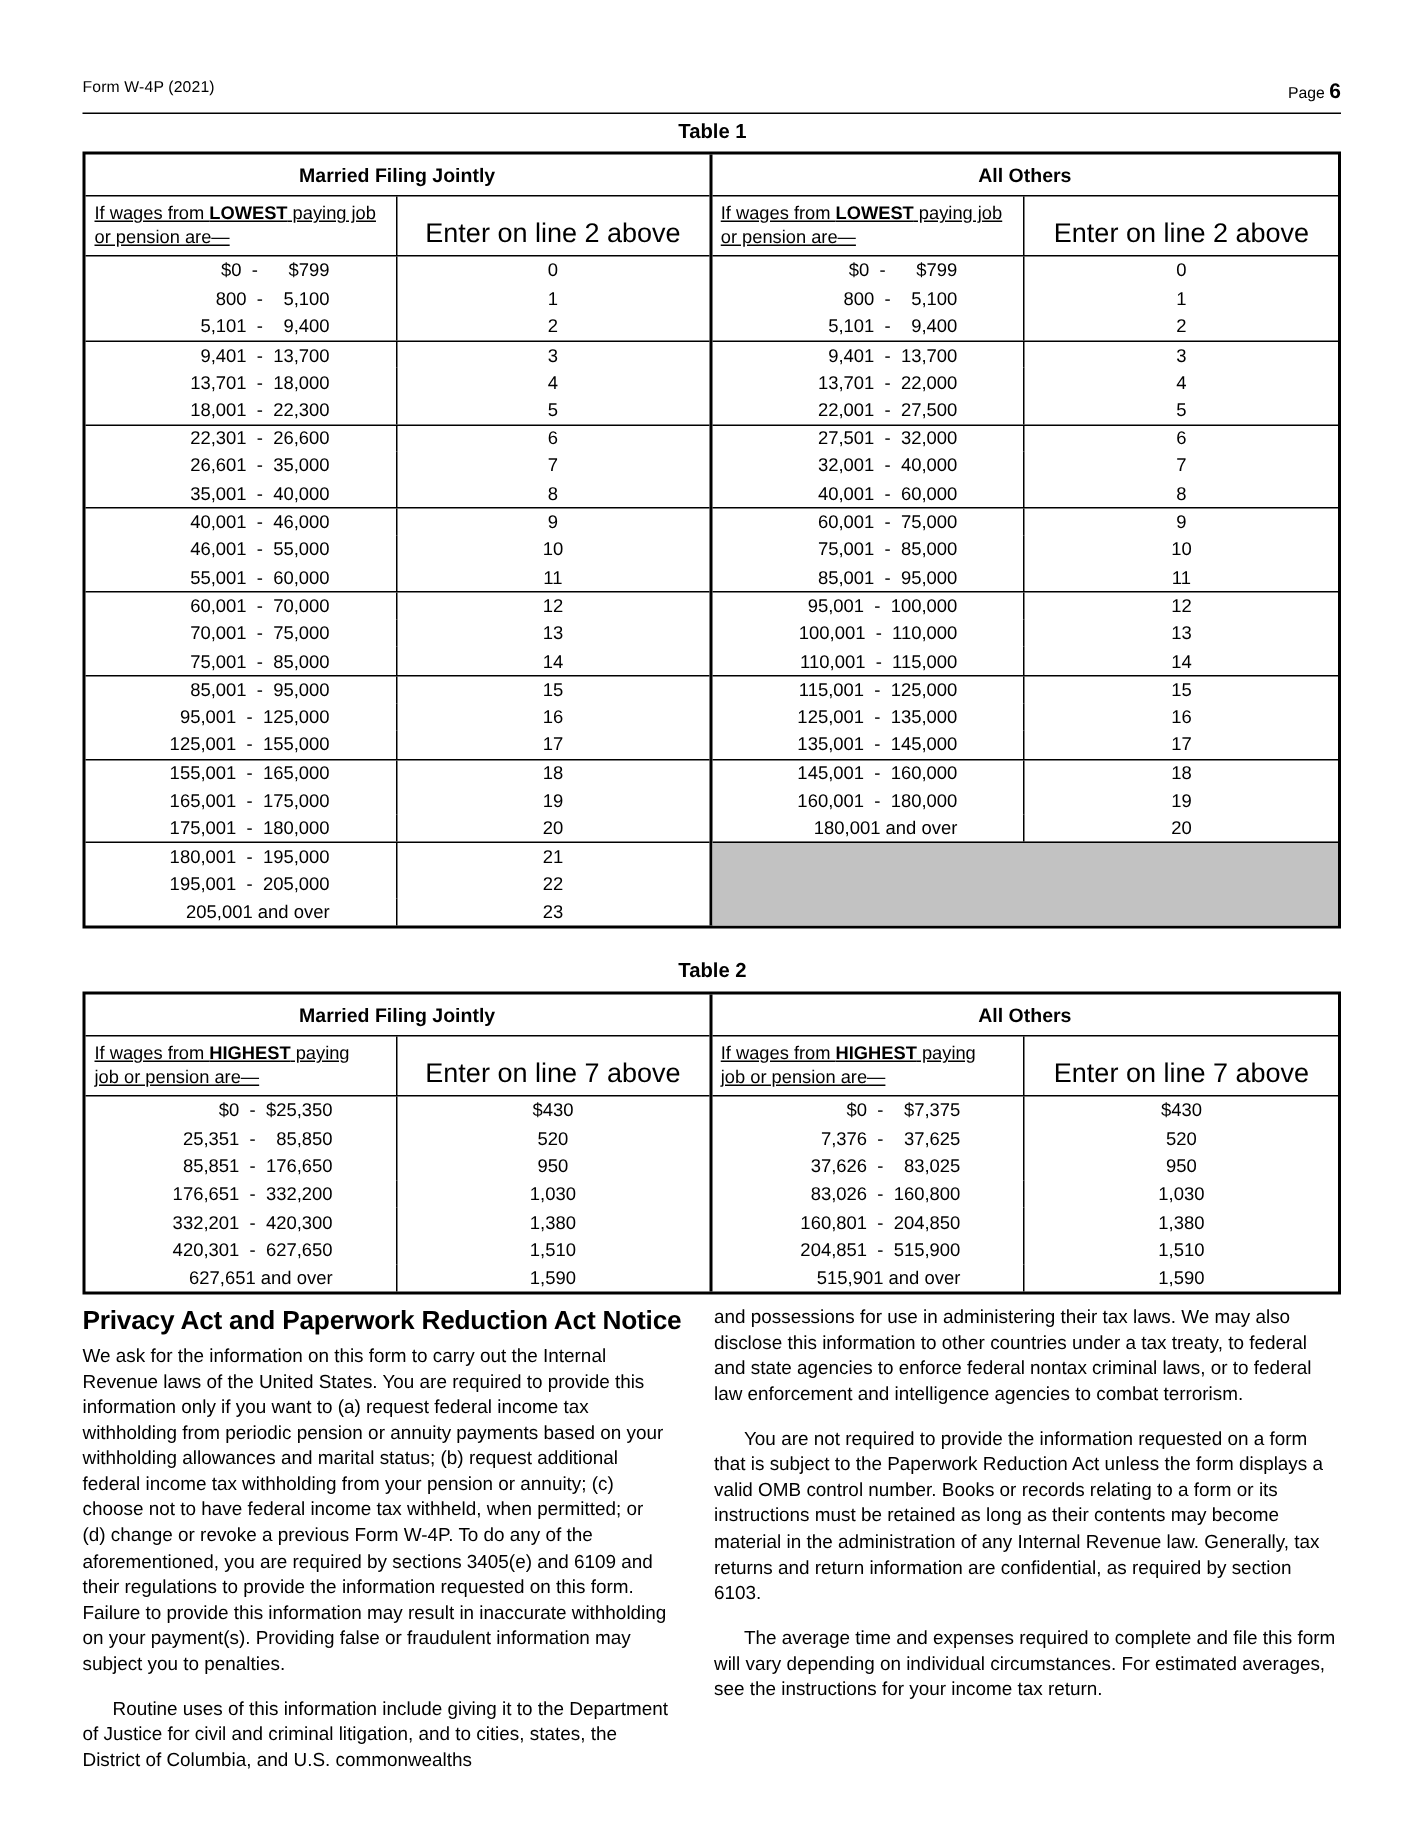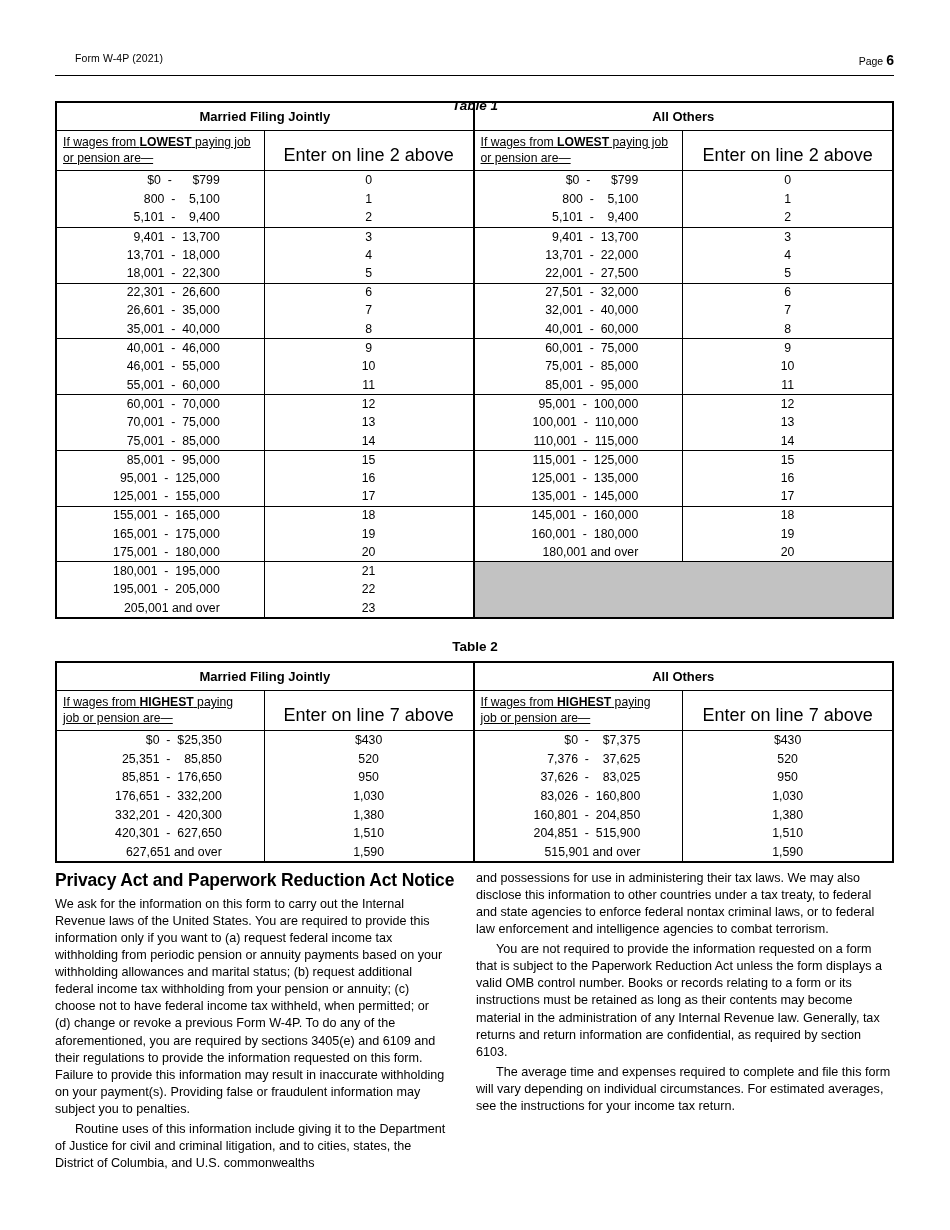--- a/index.html
+++ b/index.html
@@ -19,33 +19,33 @@
   
   .runhead {
     position: absolute;
     left: 55px; top: 52px; width: 839px;
     height: 24px;
     border-bottom: 1.6px solid #000;
     display: flex;
     align-items: flex-start;
     justify-content: space-between;
   }
-  .runhead-left { font-size: 10.5px; letter-spacing: .1px; margin-left: 20px; }
+  .runhead-left { font-size: 10.5px; letter-spacing: .1px; }
   .runhead-right { font-size: 10.5px; display: flex; align-items: baseline; gap: 3px; }
   .runhead-right .pageno { font-size: 14px; font-weight: bold; }
 
   
   .tbl-caption {
     position: absolute;
     width: 950px;
     text-align: center;
     font-size: 13.5px;
     font-weight: bold;
   }
-  #cap1 { top: 98px; font-style: italic; }
+  #cap1 { top: 80px; }
   #cap2 { top: 639px; }
 
   
   .wtable {
     position: absolute;
     left: 55px;
     width: 839px;
     border: 2px solid #000;
     display: flex;
   }
@@ -135,21 +135,21 @@
     position: absolute;
     font-size: 12.6px;
     line-height: 1.355;
     text-align: left;
   }
   #noticeLeft  { left: 55px;  top: 896px;  width: 392px; }
   #noticeRight { left: 476px; top: 870px;  width: 418px; }
 
   .col p { margin: 0; }
   .col p.ind { text-indent: 20px; }
-  .col p.gap { margin-top: 3px; }
+  .col p.gap { margin-top: 13px; }
 </style>
 </head>
 <body>
 
 <div class="page">
 
   <div class="runhead">
     <div class="runhead-left">Form W-4P (2021)</div>
     <div class="runhead-right">
       <span>Page</span>

